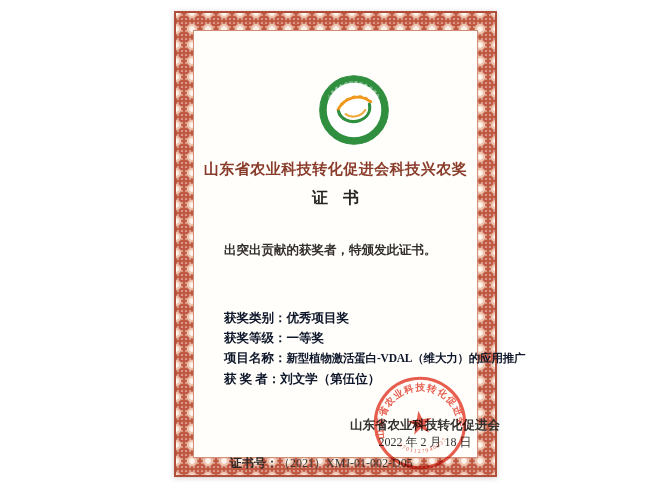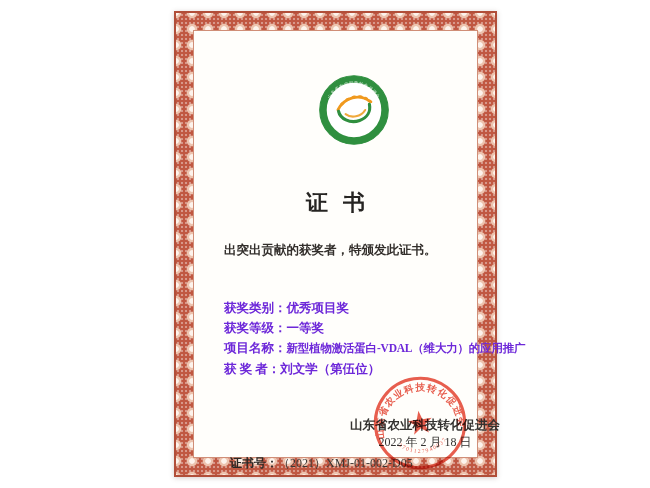--- a/index.html
+++ b/index.html
@@ -28,33 +28,33 @@
   
   .logo{position:absolute;left:125px;top:44px;width:70px;height:70px;}
   
   .title{
     position:absolute;left:0;right:0;top:129px;text-align:center;
     font-size:15px;font-weight:bold;letter-spacing:.5px;color:#8a3c2b;
     white-space:nowrap;
   }
   .heading{
     position:absolute;left:0;right:0;top:157px;text-align:center;
-    font-size:22px;font-weight:bold;color:#262422;
+    font-size:16px;font-weight:bold;color:#262422;
     letter-spacing:15px;text-indent:15px;white-space:nowrap;
   }
   
   .body-text{
     position:absolute;left:30px;top:208px;width:270px;
     font-size:12.5px;font-weight:600;color:#332f2c;line-height:23.5px;
   }
   .body-text .line{white-space:nowrap;}
   .body-text .line.indent{padding-left:25px;}
   
-  .fields{position:absolute;left:30px;top:267px;width:280px;
-    font-size:12.5px;color:#6d28d9;line-height:20.2px;}
+  .fields{position:absolute;left:30px;top:277px;width:280px;
+    font-size:12.5px;color:#0f172a;line-height:20.2px;}
   .field-row{white-space:nowrap;}
   .field-label{font-weight:bold;}
   .field-value{font-weight:bold;}
   .field-row.long .field-value{font-size:11.5px;letter-spacing:-.2px;}
   
   .issuer{
     position:absolute;left:131px;top:386px;width:200px;text-align:center;
     color:#343230;line-height:17px;z-index:1;
   }
   .issuer .org{font-size:12.5px;font-weight:600;white-space:nowrap;}
@@ -98,20 +98,21 @@
           <ellipse cx="67" cy="33.5" rx="3.3" ry="2.1" fill="#f0991e" transform="rotate(20 67 33.5)"></ellipse>
           <ellipse cx="73.5" cy="37.5" rx="3" ry="1.9" fill="#f0991e" transform="rotate(35 73.5 37.5)"></ellipse>
         </g>
 
         <g>
           <path d="M 28,52 C 30,62 44,70 58,65 C 69,61 74,52 72,42" fill="none" stroke="#2f8f3f" stroke-width="4.5" stroke-linecap="round"></path>
           <path d="M 38,56 C 46,62 60,60 66,50" fill="none" stroke="#f0a93c" stroke-width="3" stroke-linecap="round"></path>
         </g>
       </svg>
 
+      <div class="title">山东省农业科技转化促进会科技兴农奖</div>
       <div class="heading">证书</div>
 
       <div class="body-text">
         <div class="line">出突出贡献的获奖者，特颁发此证书。</div>
       </div>
 
       <div class="fields">
         <div class="field-row">
           <span class="field-label">获奖类别：</span><span class="field-value">优秀项目奖</span>
         </div>

